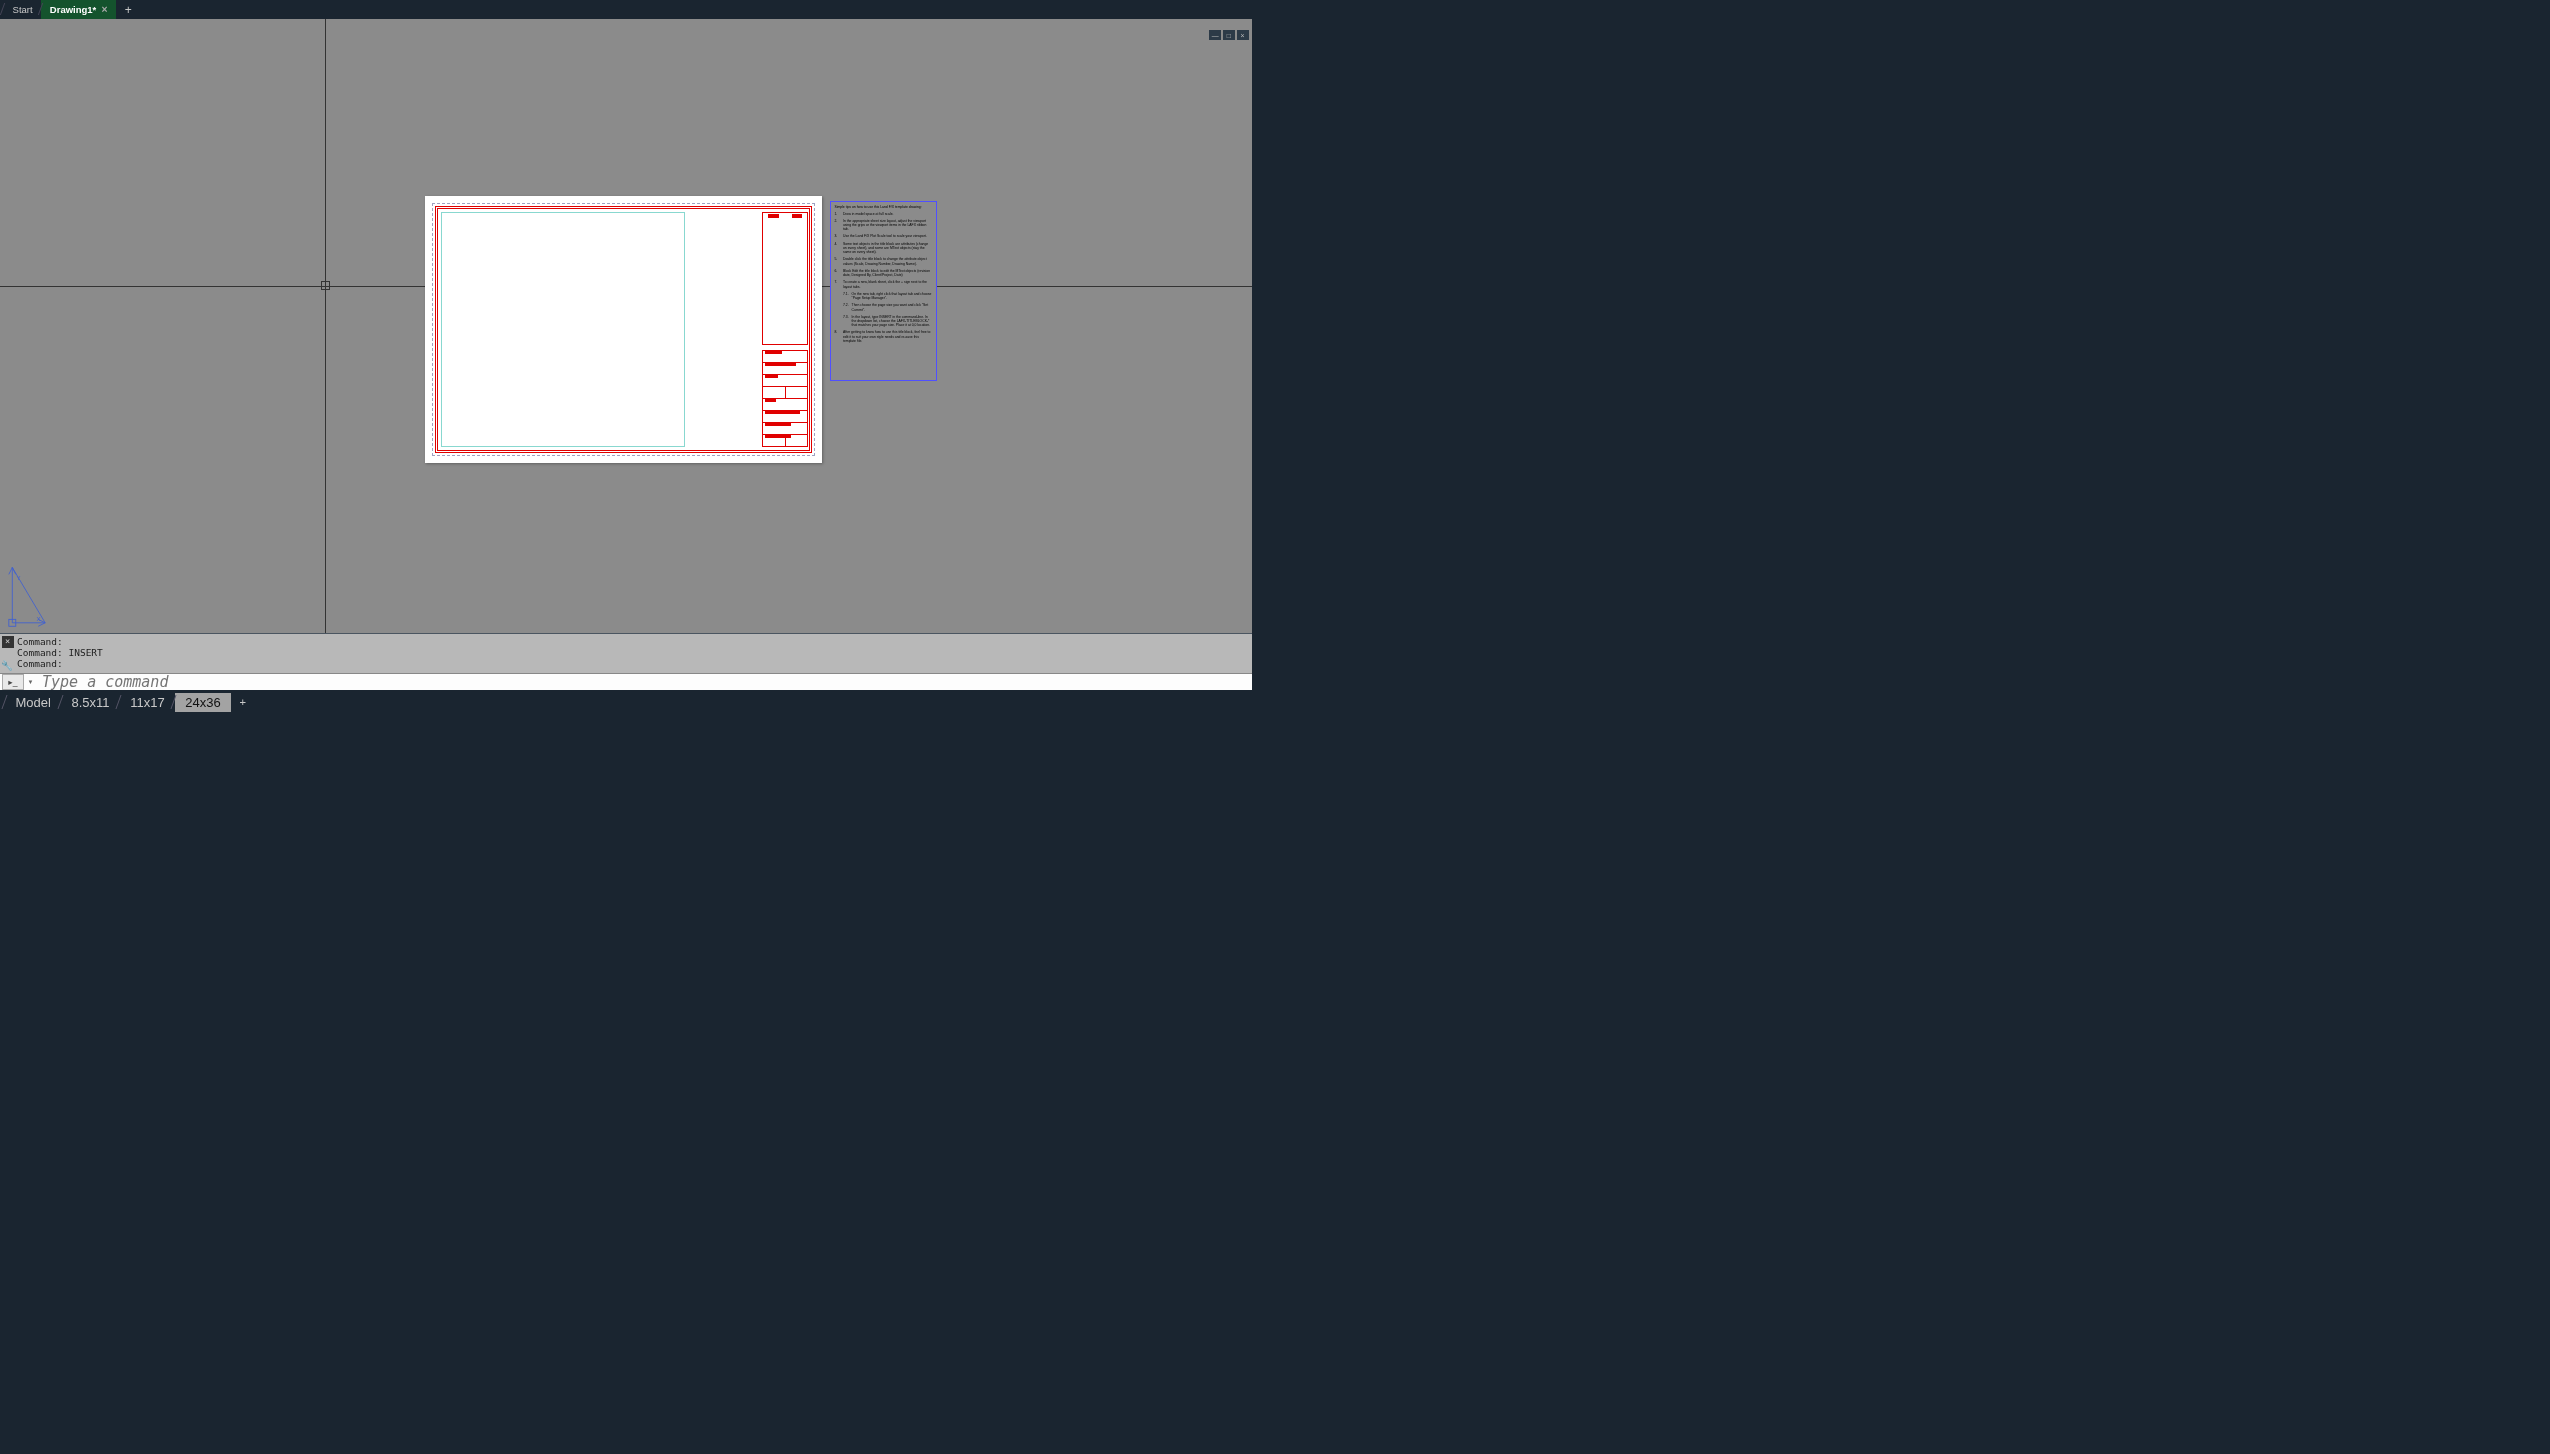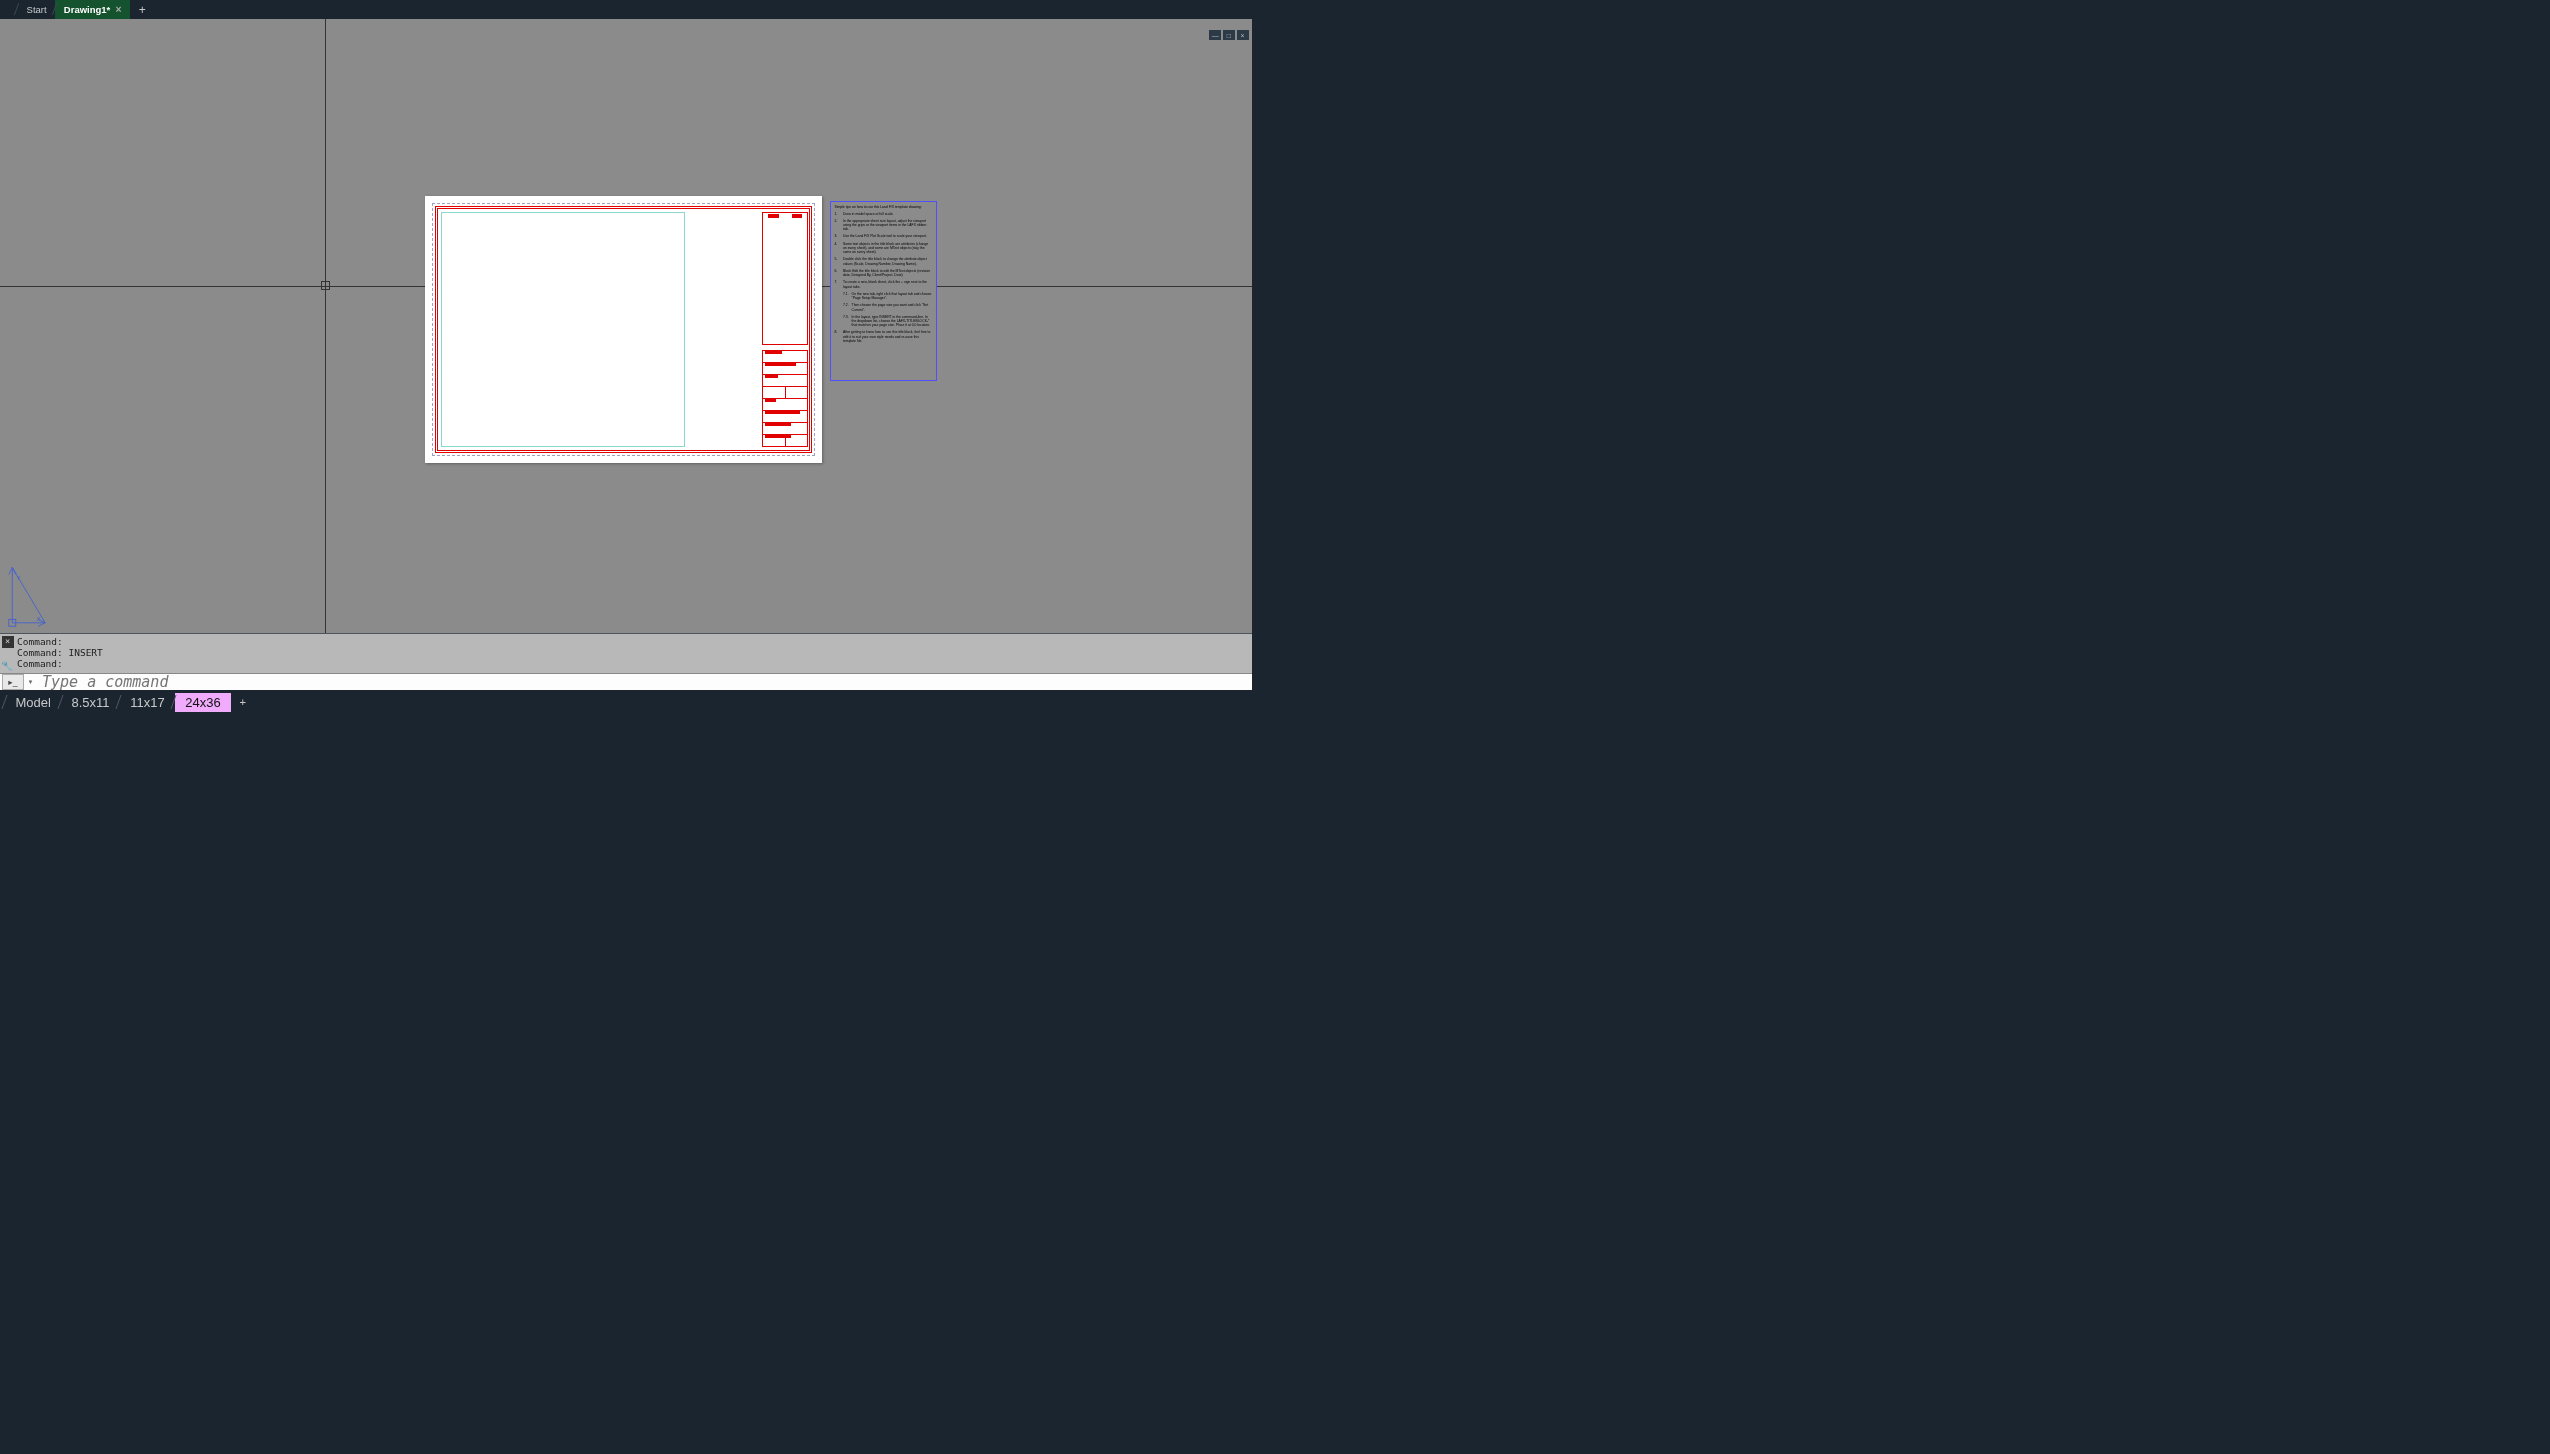--- a/index.html
+++ b/index.html
@@ -11,21 +11,21 @@
   height: 714px;
   position: relative;
 }
 
 
 .top-tabs {
   height: 19px;
   background: #1a2530;
   display: flex;
   align-items: center;
-  padding-left: 18px;
+  padding-left: 4px;
 }
 .file-tab {
   height: 19px;
   display: flex;
   align-items: center;
   padding: 0 8.6px;
   font-size: 9.5px;
   color: #c8c8c8;
   position: relative;
   cursor: pointer;
@@ -364,21 +364,21 @@
   content: '';
   position: absolute;
   left: -1.7px;
   top: 2.6px;
   bottom: 2.6px;
   width: 0.9px;
   background: #556;
   transform: skewX(-20deg);
 }
 .layout-tab.active {
-  background: #f0abfc;
+  background: #a3a3a3;
   color: #111;
 }
 .layout-add {
   color: #c8c8c8;
   padding: 0 8.6px;
   font-size: 11.2px;
   cursor: pointer;
 }
 </style>
 </head>

